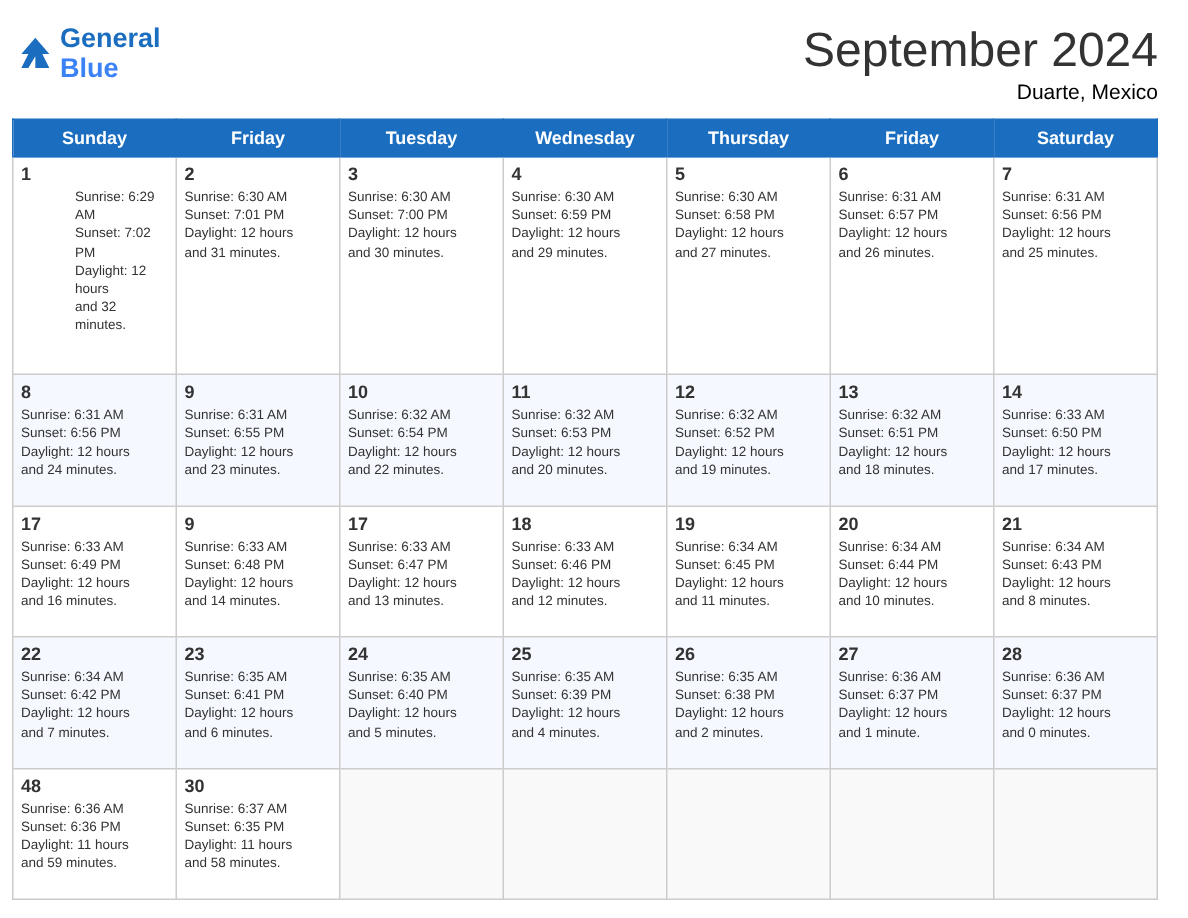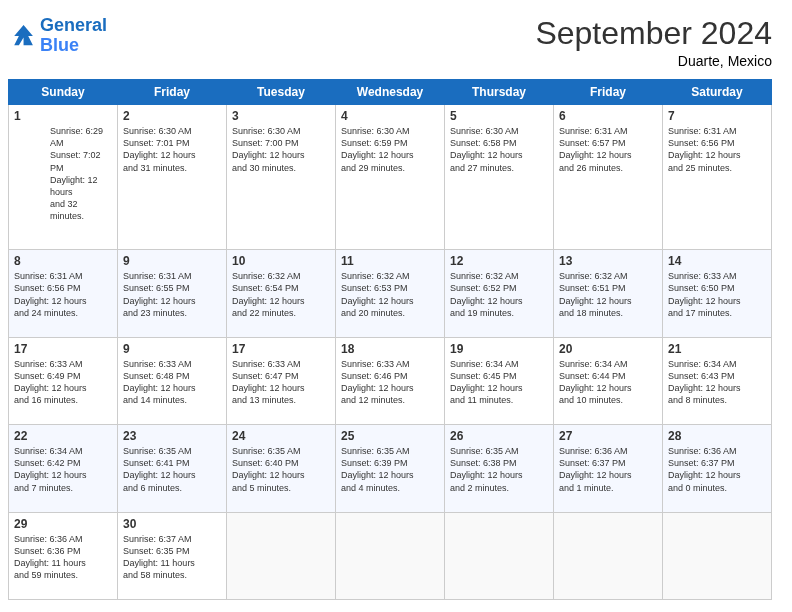--- a/index.html
+++ b/index.html
@@ -328,21 +328,21 @@
           <td>
             <span class="day-num">28</span>
             <div class="cell-text" style="white-space: pre-line;">Sunrise: 6:36 AM
 Sunset: 6:37 PM
 Daylight: 12 hours
 and 0 minutes.</div>
           </td>
         </tr>
         <tr>
           <td>
-            <span class="day-num">29</span>
+            <span class="day-num">48</span>
             <div class="cell-text" style="white-space: pre-line;">Sunrise: 6:36 AM
 Sunset: 6:36 PM
 Daylight: 11 hours
 and 59 minutes.</div>
           </td>
           <td>
             <span class="day-num">30</span>
             <div class="cell-text" style="white-space: pre-line;">Sunrise: 6:37 AM
 Sunset: 6:35 PM
 Daylight: 11 hours

